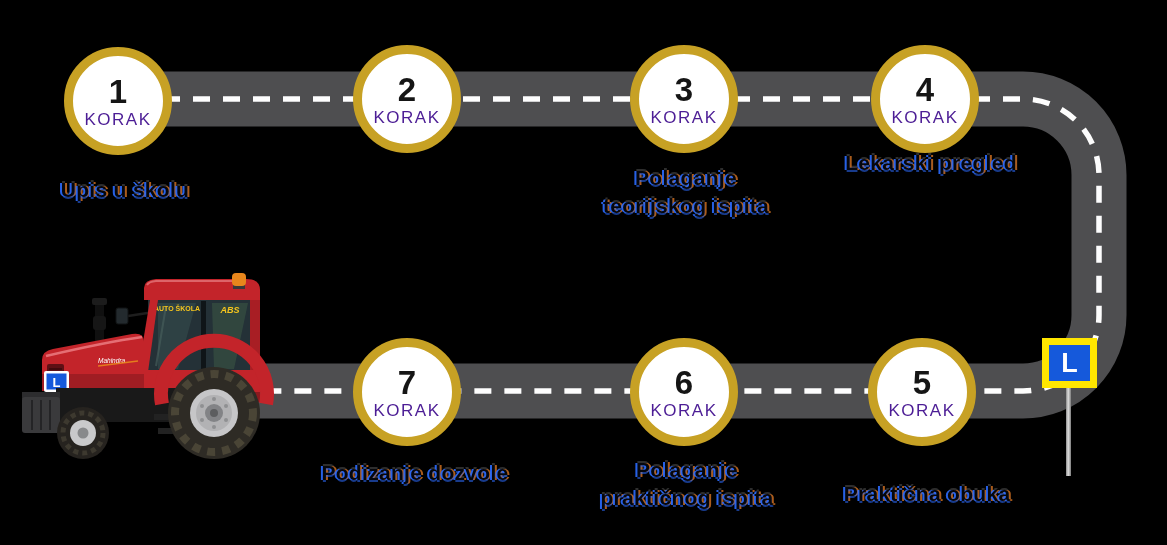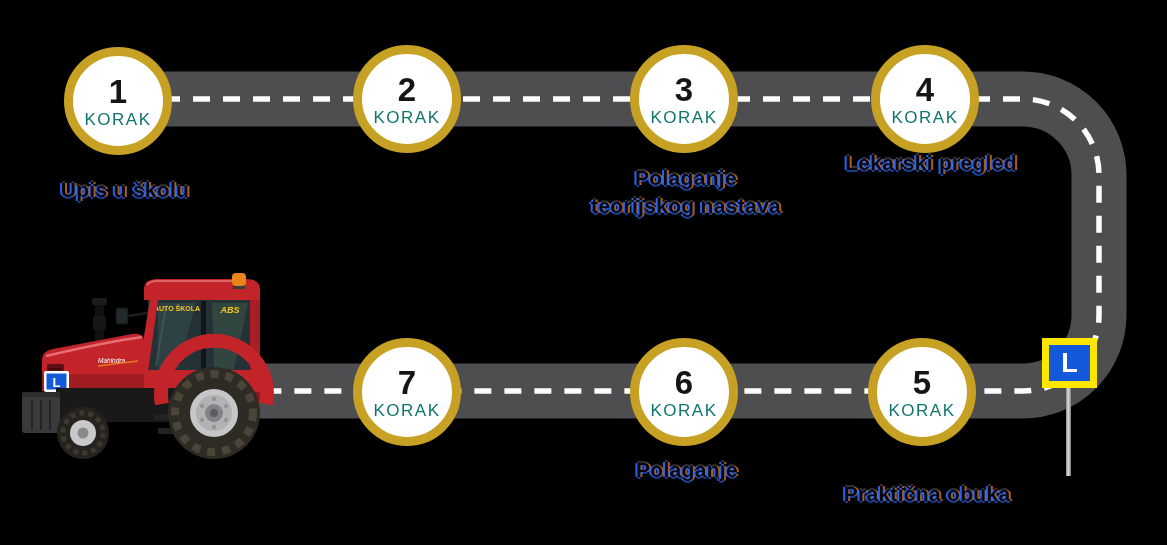--- a/index.html
+++ b/index.html
@@ -13,21 +13,21 @@
     position:absolute;width:108px;height:108px;border-radius:50%;
     background:#fff;border:9px solid #C7A124;box-sizing:border-box;
     display:flex;flex-direction:column;align-items:center;justify-content:center;
     z-index:3;
   }
   .step-num{
     font-size:33px;font-weight:700;color:#151515;line-height:1;
     font-family:"Liberation Sans",sans-serif;
   }
   .step-caption{
-    font-size:17px;font-weight:400;color:#0f766e;letter-spacing:1.5px;
+    font-size:17px;font-weight:400;color:#4c1d95;letter-spacing:1.5px;
     margin-top:3px;line-height:1;
   }
   
   .step-label{
     position:absolute;transform:translateX(-50%);text-align:center;white-space:nowrap;
     font-size:21px;font-weight:700;line-height:28px;color:#06070c;letter-spacing:.3px;
     text-shadow:-2px 0 0 rgba(43,108,255,.9), 0 2px 0 rgba(43,108,255,.55),
                  2px 0 0 rgba(190,102,30,.9), 0 -2px 0 rgba(255,255,255,.18);
     z-index:2;
   }
@@ -88,27 +88,29 @@
     <div class="step-caption">KORAK</div>
   </div>
   <div class="step-circle" style="left:353px;top:338px">
     <div class="step-num">7</div>
     <div class="step-caption">KORAK</div>
   </div>
 
   <div class="step-label" style="left:125px;top:176px">Upis u školu</div>
   <div class="step-label" style="left:686px;top:164px">
     <div>Polaganje</div>
-    <div>teorijskog nastava</div>
+    <div>teorijskog ispita</div>
   </div>
   <div class="step-label" style="left:931px;top:149px">Lekarski pregled</div>
   <div class="step-label" style="left:927px;top:480px">Praktična obuka</div>
   <div class="step-label" style="left:687px;top:456px">
     <div>Polaganje</div>
-  </div>
+    <div>praktičnog ispita</div>
+  </div>
+  <div class="step-label" style="left:415px;top:459px">Podizanje dozvole</div>
 
   <svg class="tractor-svg" width="270" height="200" viewBox="0 0 270 200">
 
     <g>
       <rect x="89" y="30" width="9" height="52" rx="2" fill="#101010"></rect>
       <rect x="86" y="28" width="15" height="7" rx="2" fill="#1c1c1c"></rect>
       <rect x="87" y="46" width="13" height="14" rx="3" fill="#161616"></rect>
     </g>
 
     <g>

